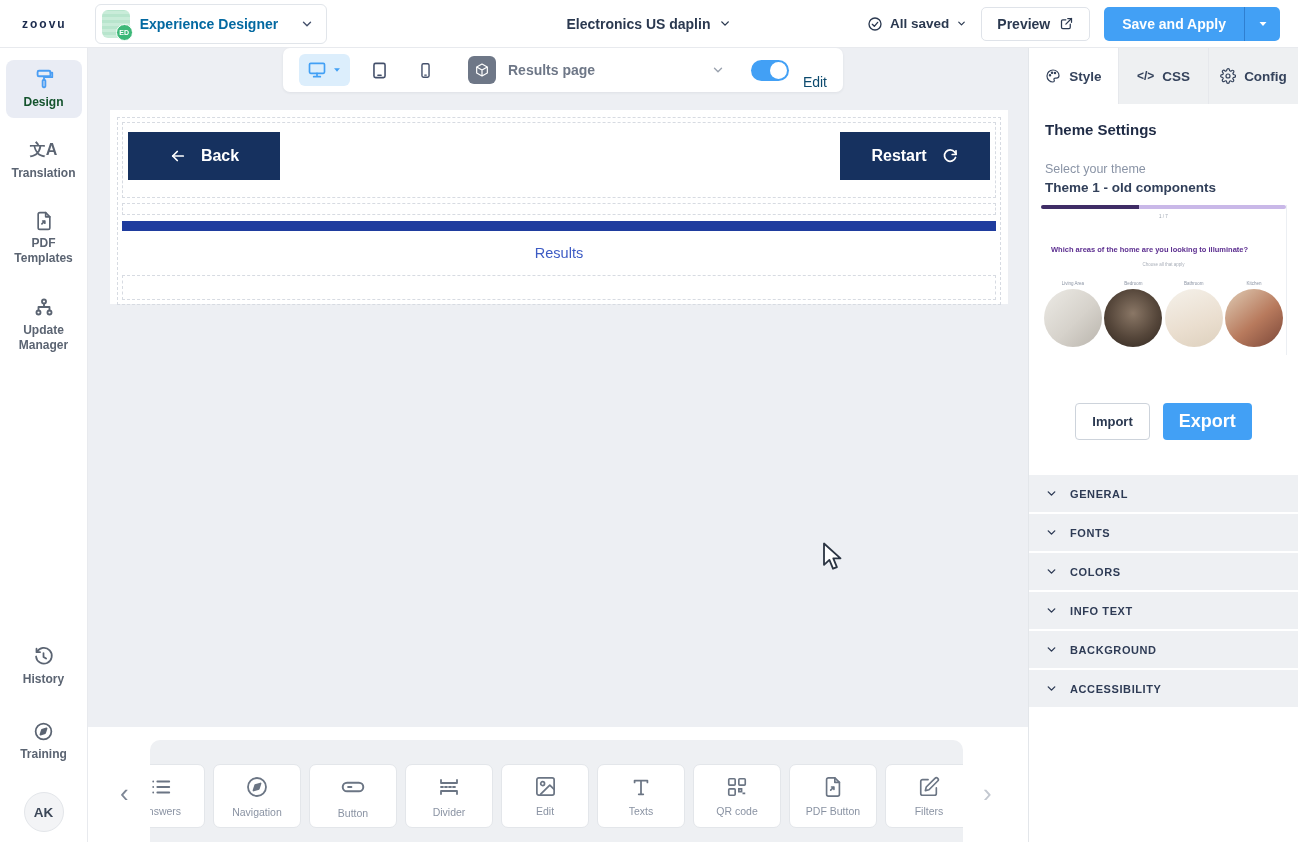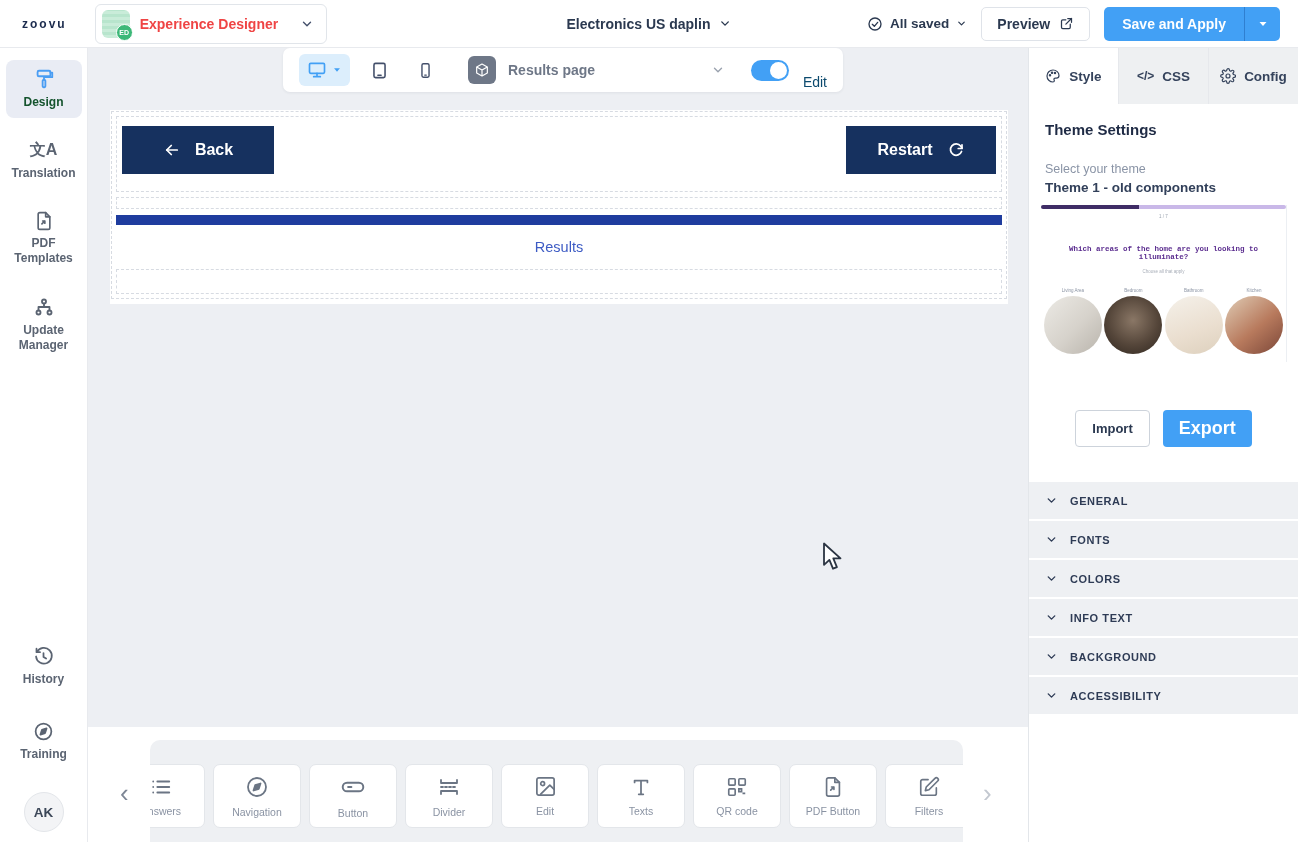--- a/index.html
+++ b/index.html
@@ -5,21 +5,21 @@
   * { margin:0; padding:0; box-sizing:border-box; }
   html,body { width:1298px; height:842px; overflow:hidden; font-family:"Liberation Sans",sans-serif; background:#fff; color:#2b3950; }
   svg { display:block; }
 
   
   .topbar { height:48px; display:flex; align-items:center; background:#fff; border-bottom:1px solid #e8eaee; padding:0 18px 0 22px; position:relative; z-index:5; }
   .logo { font-size:12px; font-weight:800; letter-spacing:2px; color:#1b2b4d; margin-right:28px; }
   .app-switcher { display:flex; align-items:center; gap:10px; border:1px solid #e1e5ea; border-radius:6px; padding:5px 12px 5px 6px; width:232px; cursor:pointer; }
   .app-icon { width:28px; height:28px; border-radius:6px; background:repeating-linear-gradient(0deg,#c9ecd9 0 3px,#b8e5cd 3px 6px); position:relative; }
   .app-icon .ed-circle { position:absolute; right:-3px; bottom:-3px; width:17px; height:17px; border-radius:50%; background:#3cb878; color:#fff; font-size:7px; font-weight:700; display:flex; align-items:center; justify-content:center; border:1.5px solid #fff; }
-  .app-switcher .label { font-size:14px; font-weight:600; color:#ef4444; flex:1; }
+  .app-switcher .label { font-size:14px; font-weight:600; color:#0369a1; flex:1; }
   .proj-title { position:absolute; left:50%; transform:translateX(-50%); display:flex; align-items:center; gap:8px; font-size:14px; font-weight:600; color:#2b3950; cursor:pointer; }
   .topbar-right { margin-left:auto; display:flex; align-items:center; gap:14px; }
   .saved { display:flex; align-items:center; gap:7px; font-size:13.5px; font-weight:600; color:#2b3950; cursor:pointer; }
   .btn-preview { display:flex; align-items:center; gap:9px; border:1px solid #dfe3e9; background:#fff; border-radius:5px; padding:8px 15px; font-size:14px; font-weight:600; color:#2b3950; cursor:pointer; }
   .btn-save-group { display:flex; border-radius:5px; overflow:hidden; }
   .btn-save { background:#42a0f5; color:#fff; border:none; font-size:14px; font-weight:700; padding:9px 18px; cursor:pointer; font-family:inherit; }
   .btn-save-caret { background:#42a0f5; border:none; border-left:1px solid #2f7fd0; width:36px; display:flex; align-items:center; justify-content:center; cursor:pointer; color:#fff; }
 
   
   .main { display:flex; height:794px; }
@@ -39,21 +39,21 @@
   .canvas-toolbar { position:absolute; left:195px; top:0; width:560px; height:44px; background:#fff; border-radius:7px; box-shadow:0 1px 3px rgba(30,40,60,.07); display:flex; align-items:center; padding:0 16px; gap:12px; }
   .dev-btn { display:flex; align-items:center; gap:5px; padding:6px 8px; border-radius:6px; color:#44506b; cursor:pointer; }
   .dev-btn.active { background:#dceefc; color:#42a0f5; }
   .cube-badge { width:28px; height:28px; border-radius:6px; background:#6e7787; display:flex; align-items:center; justify-content:center; margin-left:14px; }
   .page-select-label { font-size:14px; font-weight:600; color:#6e7787; }
   .toolbar-spacer { flex:1; }
   .toggle { width:38px; height:21px; border-radius:11px; background:#42a0f5; position:relative; cursor:pointer; margin-left:14px; }
   .toggle .knob { position:absolute; right:2px; top:2px; width:17px; height:17px; border-radius:50%; background:#fff; }
   .edit-label { font-size:14px; font-weight:400; color:#0c4a6e; margin-left:2px;margin-top:24px; }
 
-  .page { position:absolute; left:22px; top:62px; width:898px; height:194px; background:#fff; padding:1px; }
+  .page { position:absolute; left:22px; top:62px; width:898px; height:194px; background:#fff; padding:7px; }
   .dashed { border:1px dashed #d7dbe2; }
   .page-header-row { position:relative; height:76px; }
   .navy-btn { position:absolute; top:9px; height:48px; background:#16315f; color:#fff; display:flex; align-items:center; justify-content:center; gap:14px; font-size:16px; font-weight:700; cursor:pointer; border:none; font-family:inherit; }
   .btn-back { left:5px; width:152px; }
   .btn-restart { right:5px; width:150px; }
   .thin-row { height:12px; margin-top:5px; }
   .divider-bar { height:10px; margin-top:6px; background:#1f3c9e; cursor:pointer; }
   .results-row { height:44px; display:flex; align-items:center; justify-content:center; cursor:pointer; }
   .results-row .txt { font-size:14.5px; color:#3d5bc4; }
   .empty-row { height:25px; }
@@ -79,21 +79,21 @@
   .rcontent { flex:1; overflow:hidden; }
   .theme-title { font-size:15px; font-weight:700; color:#1f2b45; padding:17px 16px 0; }
   .select-label { font-size:12.5px; color:#8a94a6; padding:24px 16px 0; }
   .theme-name { font-size:13.5px; font-weight:600; color:#32405a; padding:4px 16px 0; }
 
   .thumb { margin:10px 12px 0; width:246px; position:relative; border-right:1px solid #eceff3; padding-bottom:8px; }
   .thumb-progress { height:4px; display:flex; border-radius:2px; overflow:hidden; }
   .thumb-progress .done { width:40%; background:#3f2d66; }
   .thumb-progress .rest { flex:1; background:#c9b8e8; }
   .thumb-step { text-align:center; font-size:4.5px; color:#9aa2ae; margin-top:5px; }
-  .thumb-q { text-align:center; font-size:7.5px; font-weight:700; color:#5b2d8f; margin-top:26px; padding:0 10px;font-family:Liberation Mono, monospace; }
+  .thumb-q { font-size:7.5px; font-weight:700; color:#5b2d8f; margin-top:26px; padding:0 10px; }
   .thumb-hint { text-align:center; font-size:4.5px; color:#a8aeb8; margin-top:8px; }
   .thumb-opts { display:flex; justify-content:space-between; margin-top:14px; padding:0 2px; }
   .opt { display:flex; flex-direction:column; align-items:center; gap:3px; width:60px; }
   .opt .olbl { font-size:4.5px; color:#8a93a3; }
   .opt .circle { width:58px; height:58px; border-radius:50%; }
   .c-living  { background:linear-gradient(135deg,#eceae5 0%,#d6d2cb 55%,#b9b4ac 100%); }
   .c-bedroom { background:radial-gradient(circle at 50% 42%,#8a7766 0%,#55463a 55%,#2e251e 100%); }
   .c-bath    { background:linear-gradient(160deg,#f5f1ea 0%,#eade­cf 60%,#ddd0bd 100%); }
   .c-bath    { background:linear-gradient(160deg,#f5f1ea 0%,#eadecf 60%,#ddd0bd 100%); }
   .c-kitchen { background:linear-gradient(140deg,#e0cdb6 0%,#b87a5d 55%,#7a4638 100%); }

